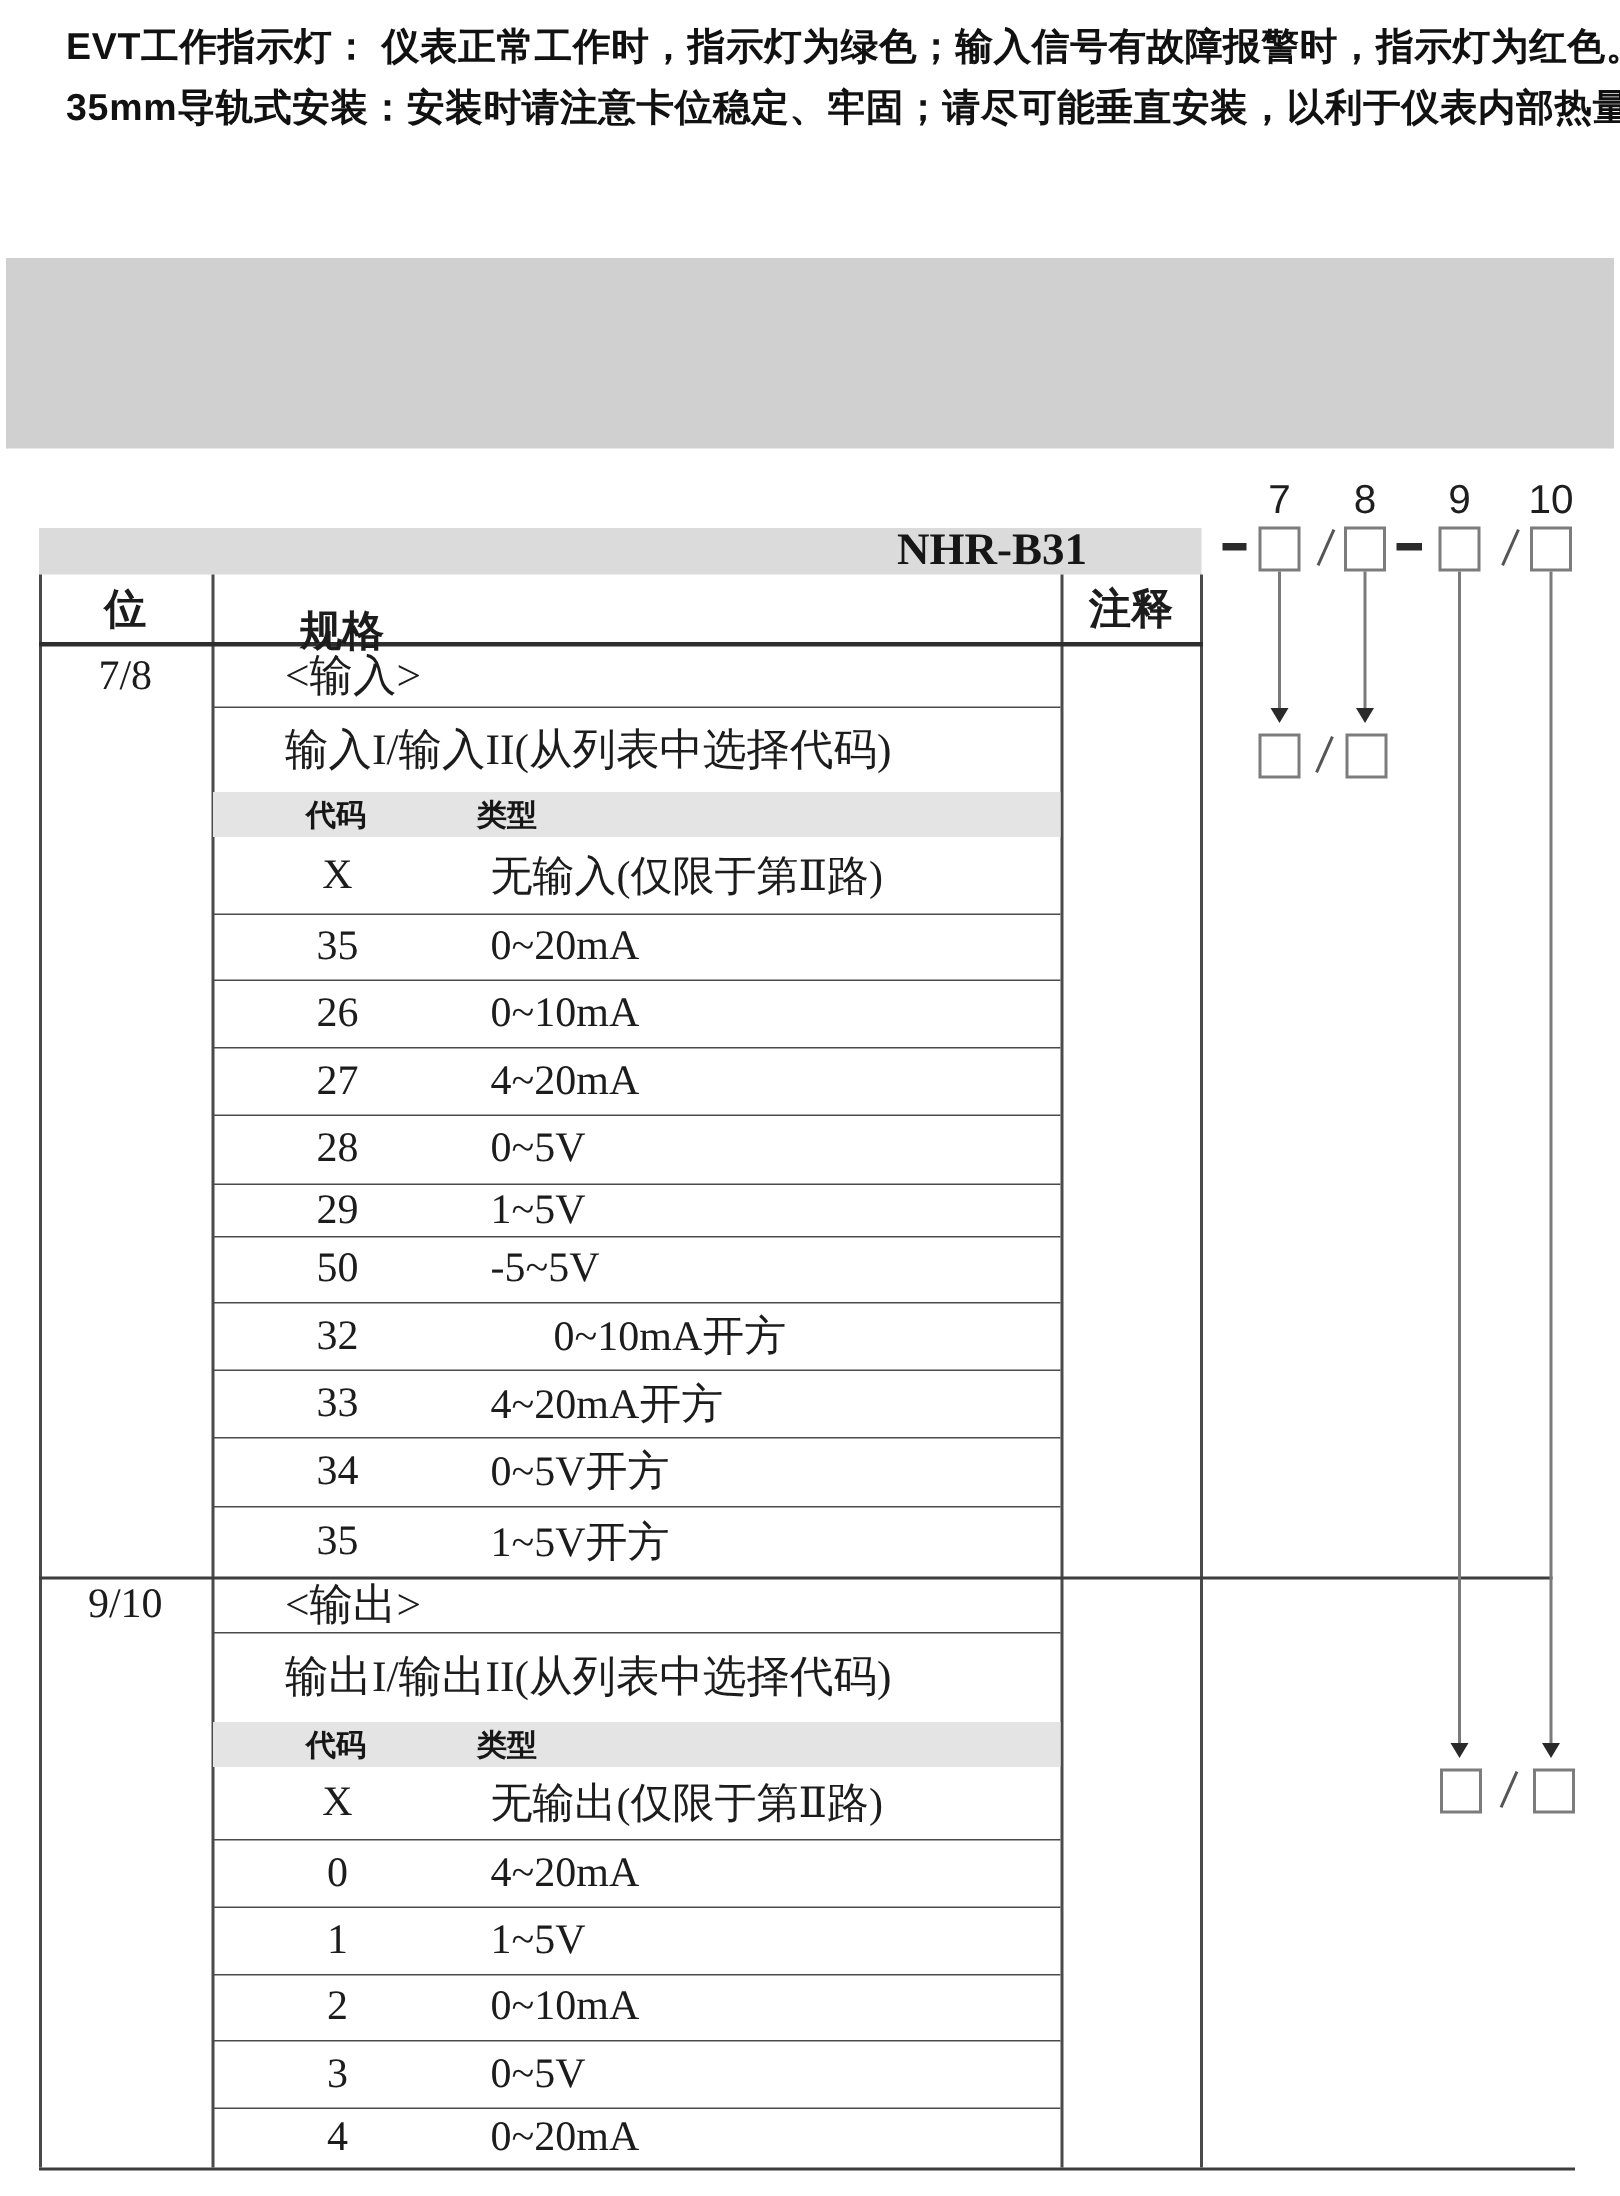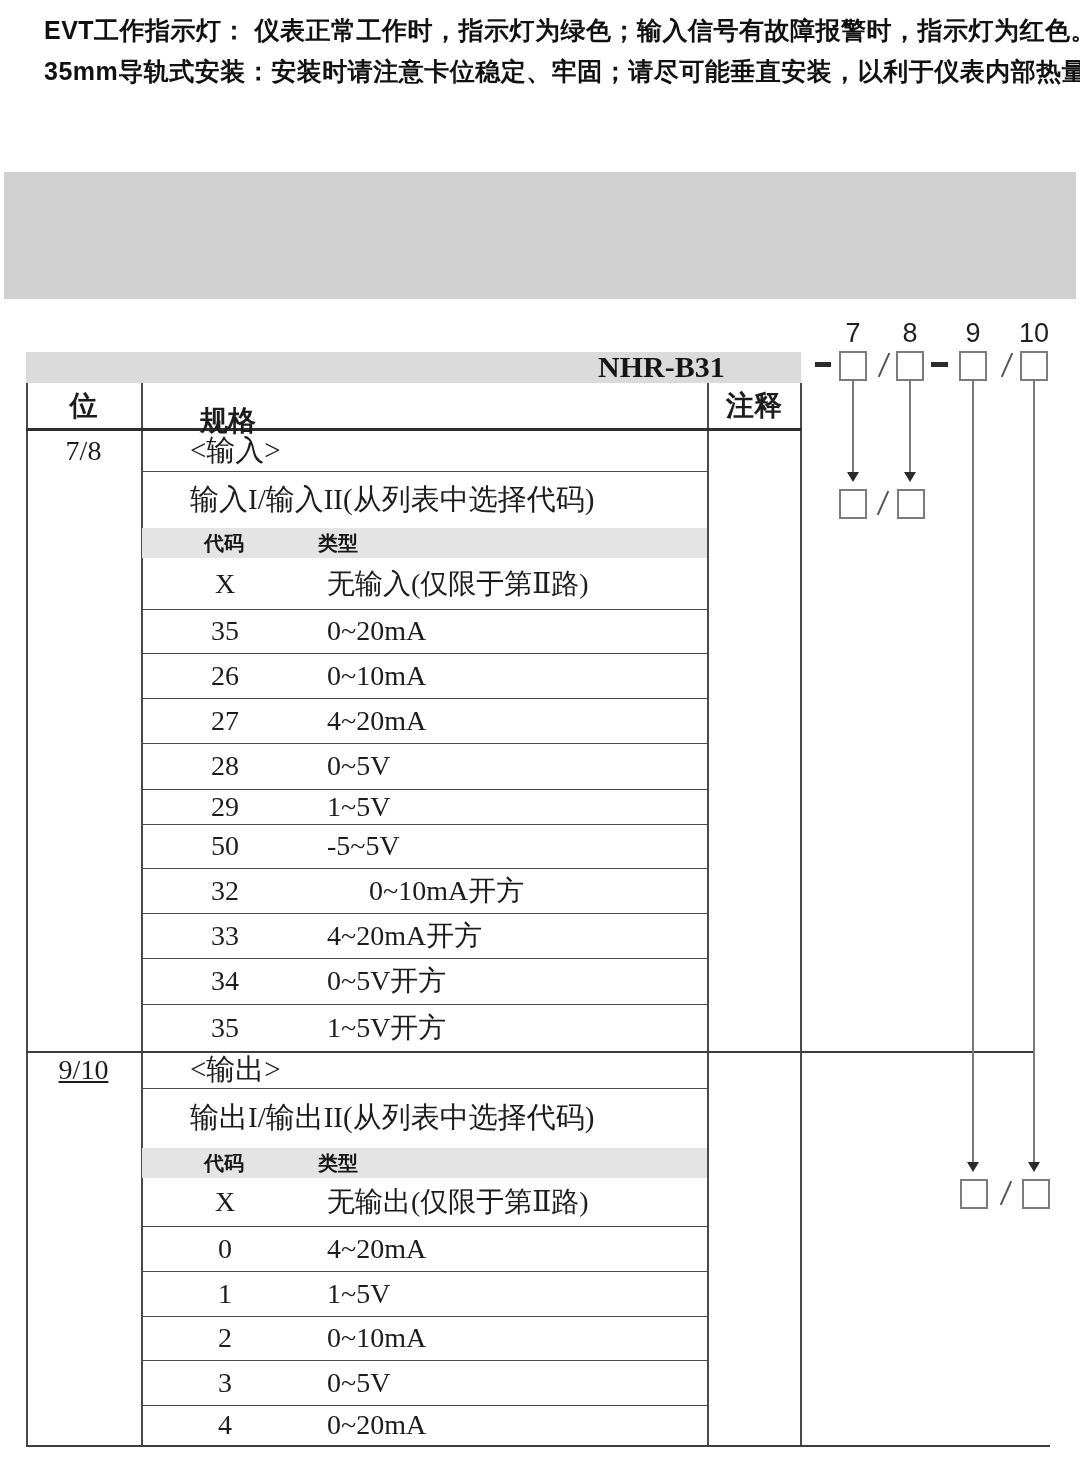--- a/index.html
+++ b/index.html
@@ -124,21 +124,21 @@
 <div class="type-cell" style="top:824px;height:44px;">-5~5V</div>
 <div class="code-cell" style="top:868px;height:45px;">32</div>
 <div class="type-cell" style="top:868px;height:45px;margin-left:42px;">0~10mA开方</div>
 <div class="code-cell" style="top:913px;height:45px;">33</div>
 <div class="type-cell" style="top:913px;height:45px;">4~20mA开方</div>
 <div class="code-cell" style="top:958px;height:46px;">34</div>
 <div class="type-cell" style="top:958px;height:46px;">0~5V开方</div>
 <div class="code-cell" style="top:1004px;height:47px;">35</div>
 <div class="type-cell" style="top:1004px;height:47px;">1~5V开方</div>
 
-<div class="abs cell center pos-col" style="top:1051px;height:37px;text-decoration:underline;">9/10</div>
+<div class="abs cell center pos-col" style="top:1051px;height:37px;">9/10</div>
 <div class="spec-cell" style="top:1051px;height:37px;">&lt;输出&gt;</div>
 <div class="spec-cell" style="top:1088px;height:60px;">输出I/输出II(从列表中选择代码)</div>
 <div class="abs graybar" style="top:1148px;"></div>
 <div class="abs subhead" style="left:204px;top:1148px;">代码</div>
 <div class="abs subhead" style="left:318px;top:1148px;">类型</div>
 
 <div class="code-cell" style="top:1178px;height:48px;">X</div>
 <div class="type-cell" style="top:1178px;height:48px;">无输出(仅限于第Ⅱ路)</div>
 <div class="code-cell" style="top:1226px;height:45px;">0</div>
 <div class="type-cell" style="top:1226px;height:45px;">4~20mA</div>

